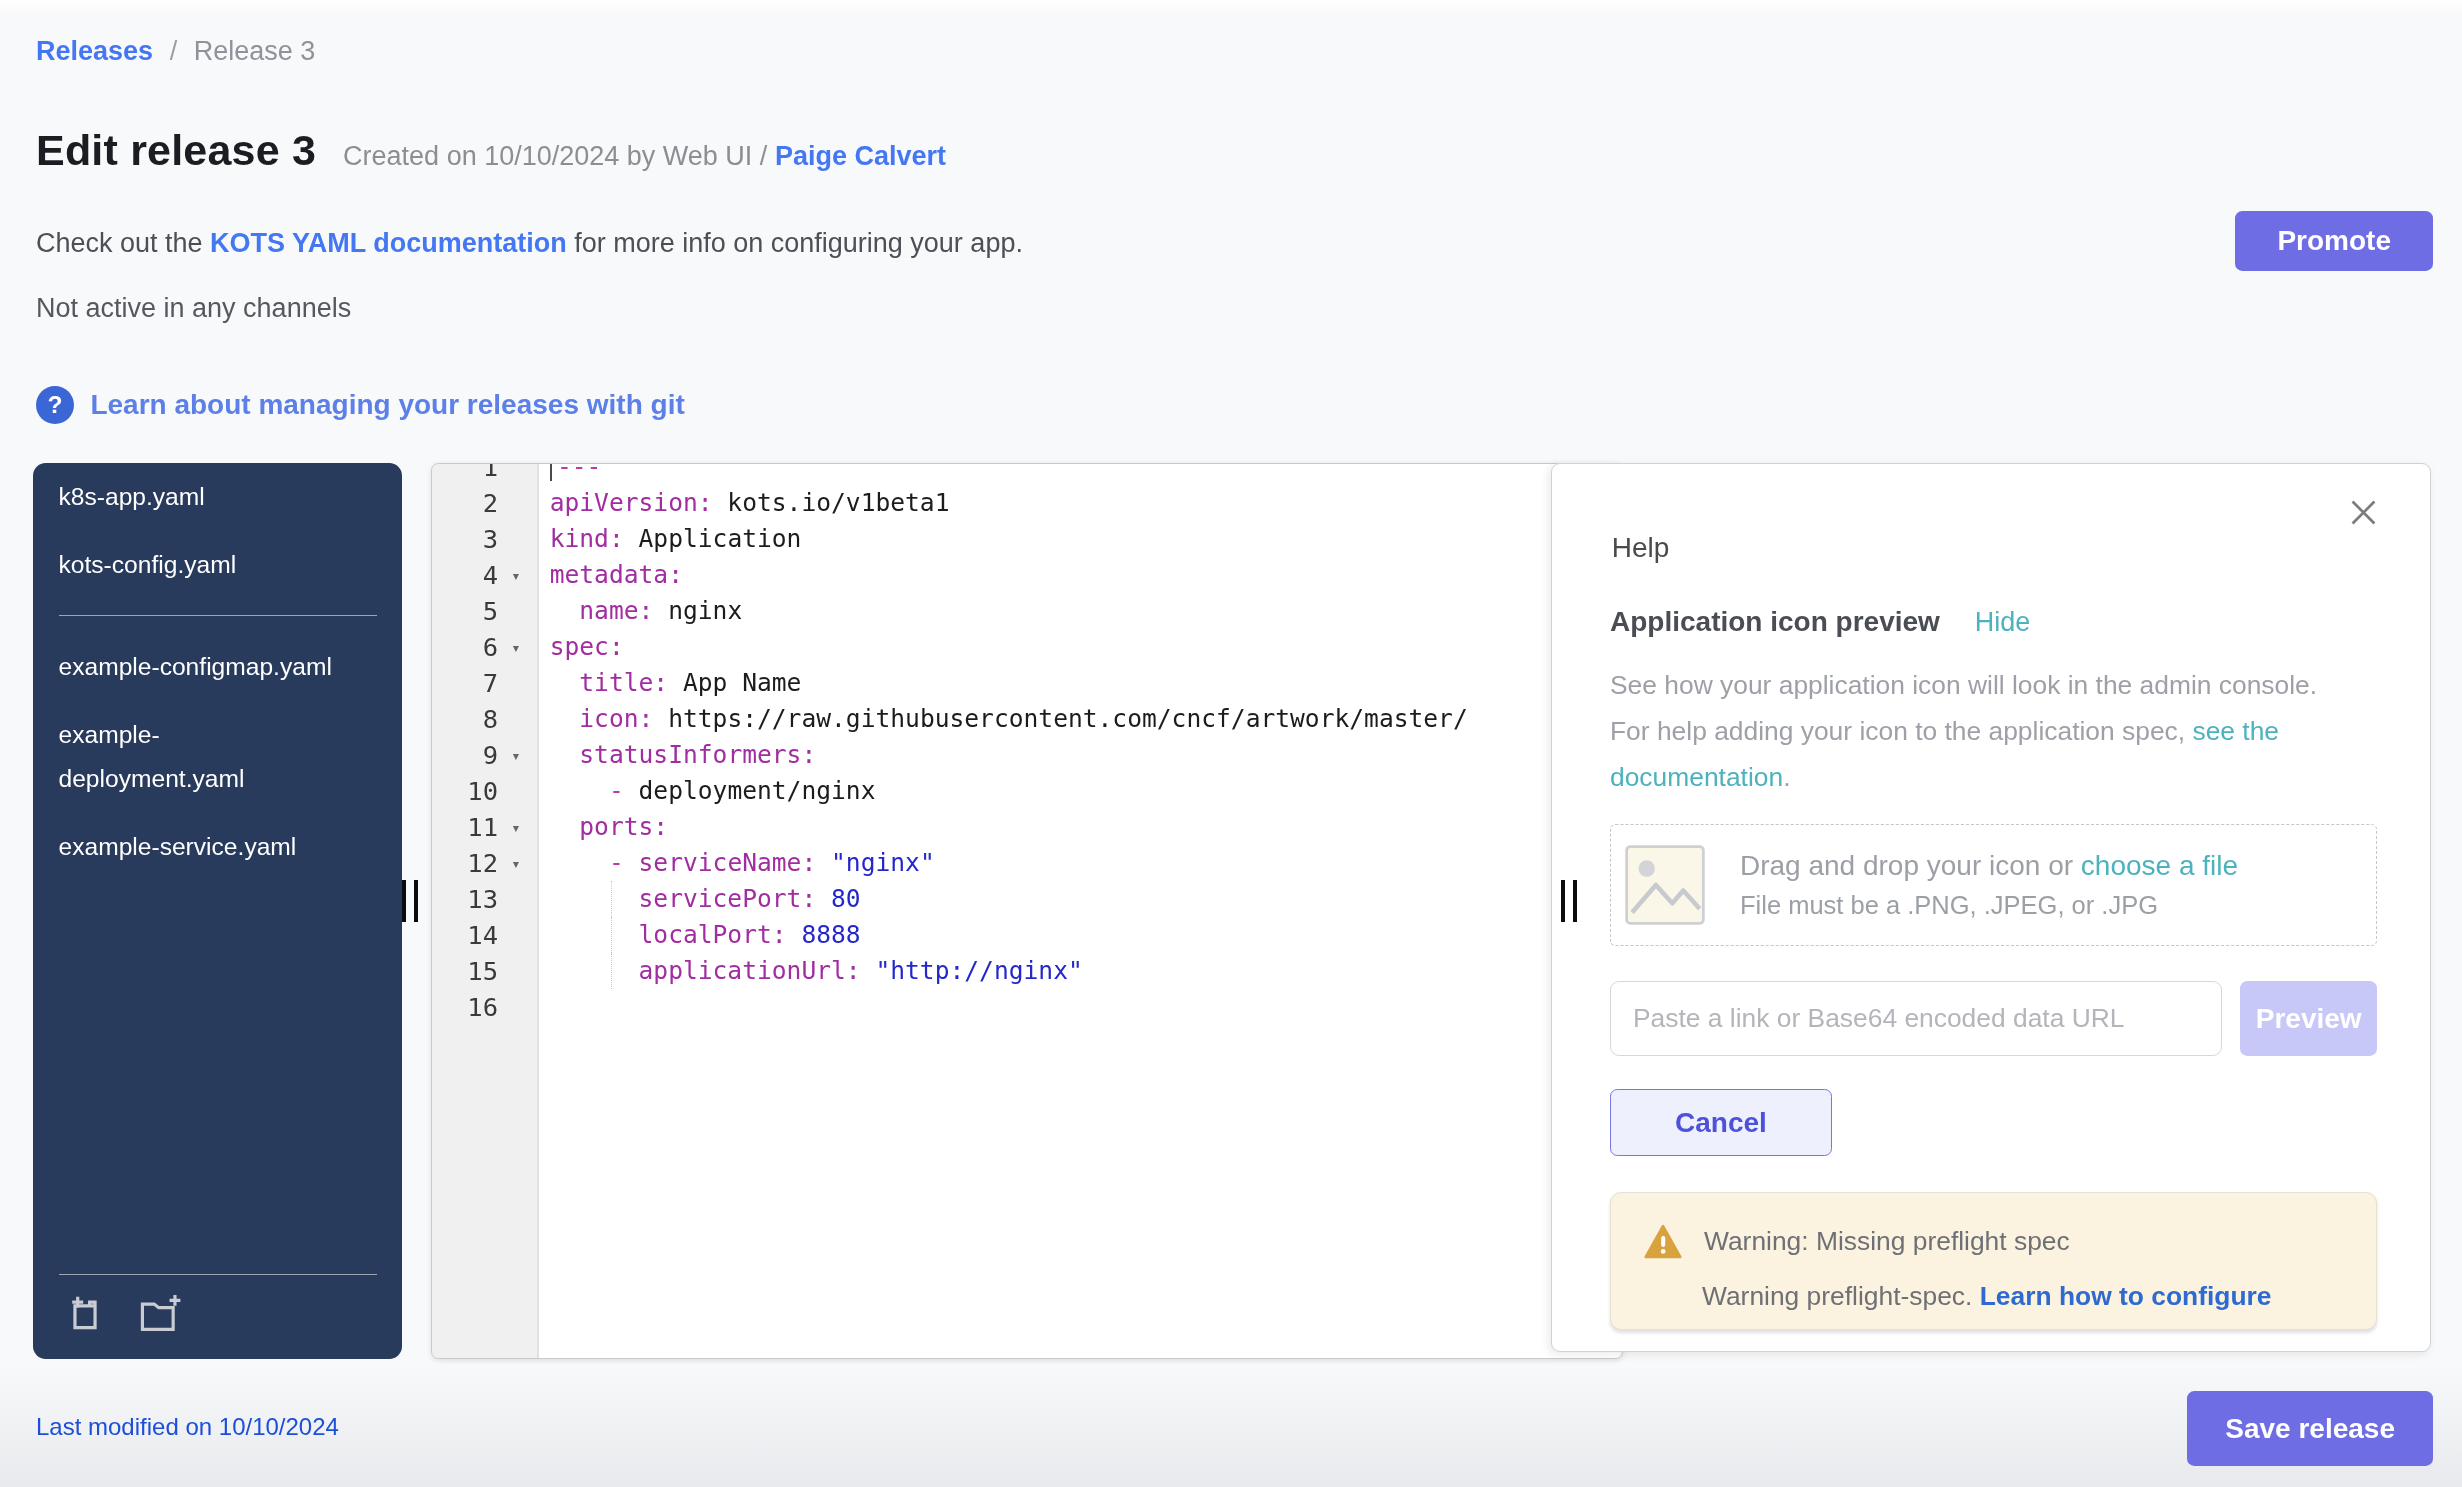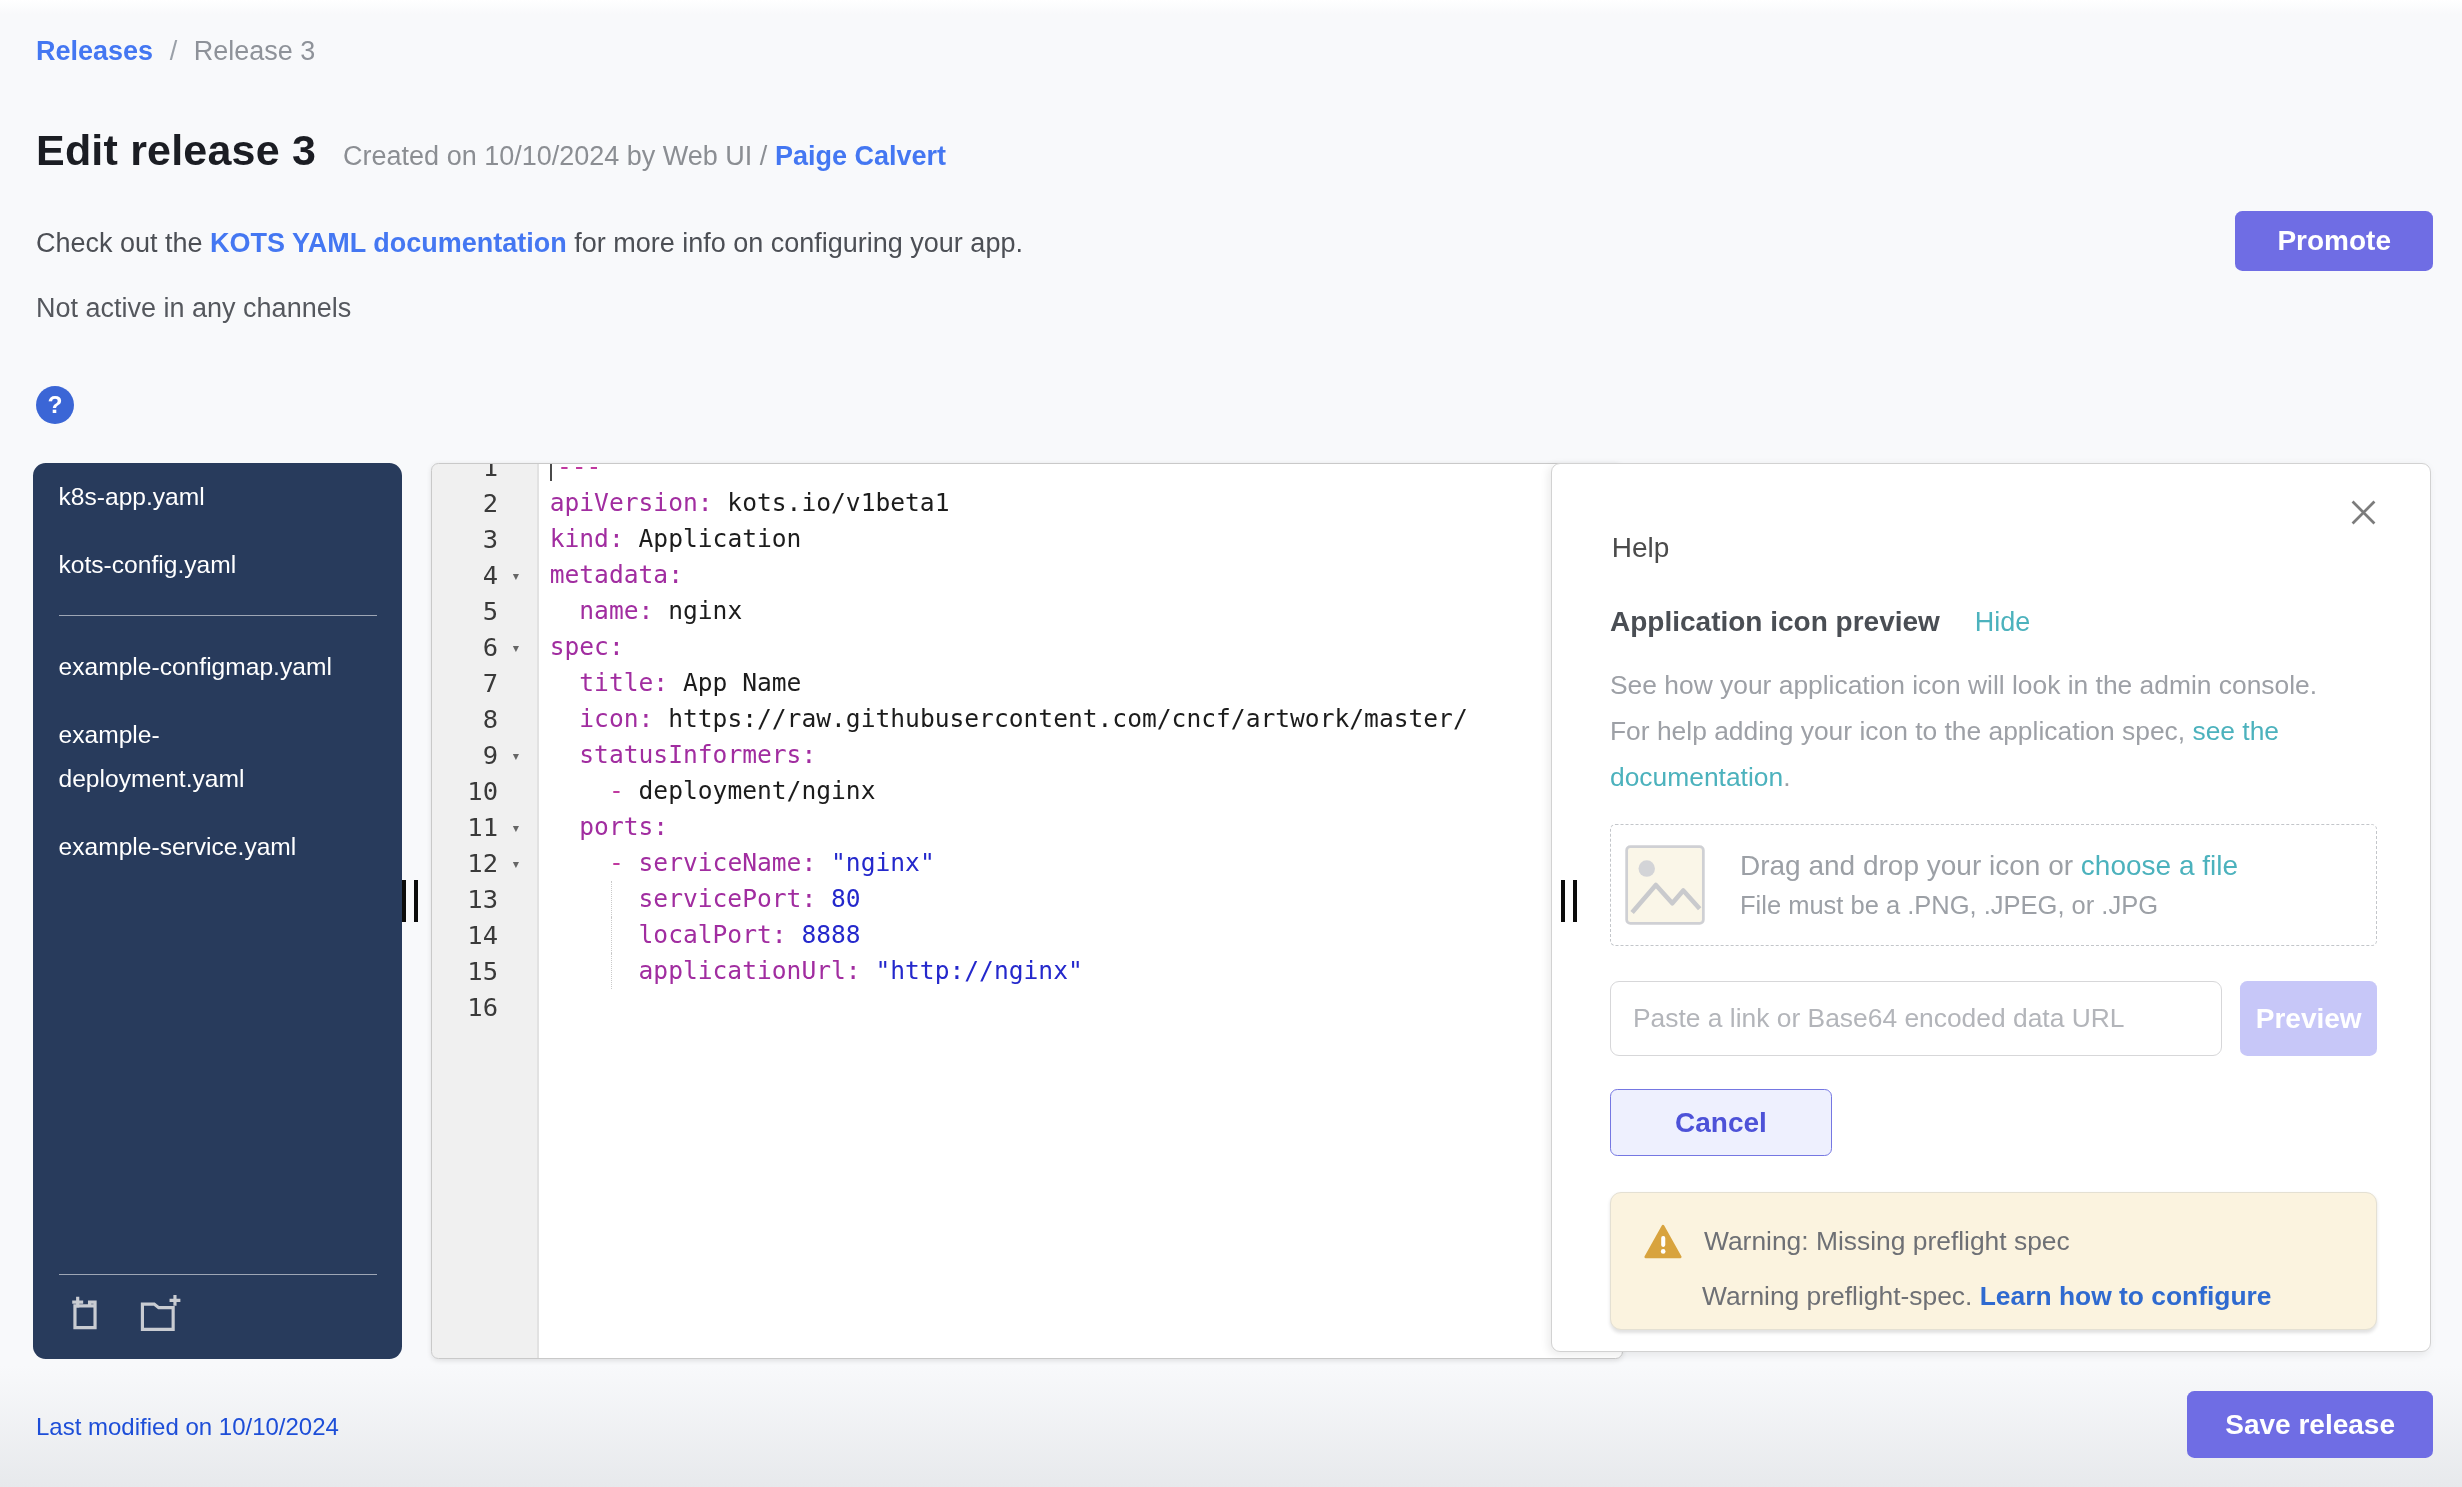--- a/index.html
+++ b/index.html
@@ -97,21 +97,21 @@
   .warnBox{margin-top:36px;height:138px;background:var(--warning-bg);border:0.9px solid #e4e0d3;
            border-radius:11px;box-shadow:0 2.7px 3.6px rgba(0,0,0,.12);padding:31px 27px 8px 33px;
            box-sizing:border-box;overflow:hidden;}
   .warnRow1{display:flex;align-items:center;gap:22px;}
   .warnTxt{font-size:26.4px;color:#6e7075;}
   .warnRow2{margin-top:22px;margin-left:58px;font-size:26.4px;color:#6e7075;}
   .warnRow2 a{color:#2f6ad0;font-weight:600;text-decoration:none;}
 
   
   .lastMod{left:36px;top:1413px;font-size:24px;color:#1d4ed8;}
-  .saveBtn{right:29px;top:1391px;height:67px;padding:0 38px;background:var(--accent);
+  .saveBtn{right:29px;top:1391px;height:75px;padding:0 38px;background:var(--accent);
            color:#fff;font-size:28px;font-weight:700;}
 </style>
 </head>
 <body>
 
 <div class="abs breadcrumb">
   <a href="#">Releases</a>
   <span class="sep">/</span>
   <span class="cur">Release 3</span>
 </div>
@@ -127,20 +127,21 @@
 <div class="abs docsLine">
   <span>Check out the </span><a href="#">KOTS YAML documentation</a><span> for more info on configuring your app.</span>
 </div>
 
 <button class="abs btn promote">Promote</button>
 
 <div class="abs notActive">Not active in any channels</div>
 
 <div class="abs gitRow">
   <span class="qIcon">?</span>
+  <span class="gitLink">Learn about managing your releases with git</span>
 </div>
 
 <div class="abs tree">
   <div>
       <div class="tree-item">k8s-app.yaml</div>
       <div class="tree-item">kots-config.yaml</div>
       <div class="tree-divider"></div>
       <div class="tree-item">example-configmap.yaml</div>
       <div class="tree-item">example-deployment.yaml</div>
       <div class="tree-item">example-service.yaml</div>

